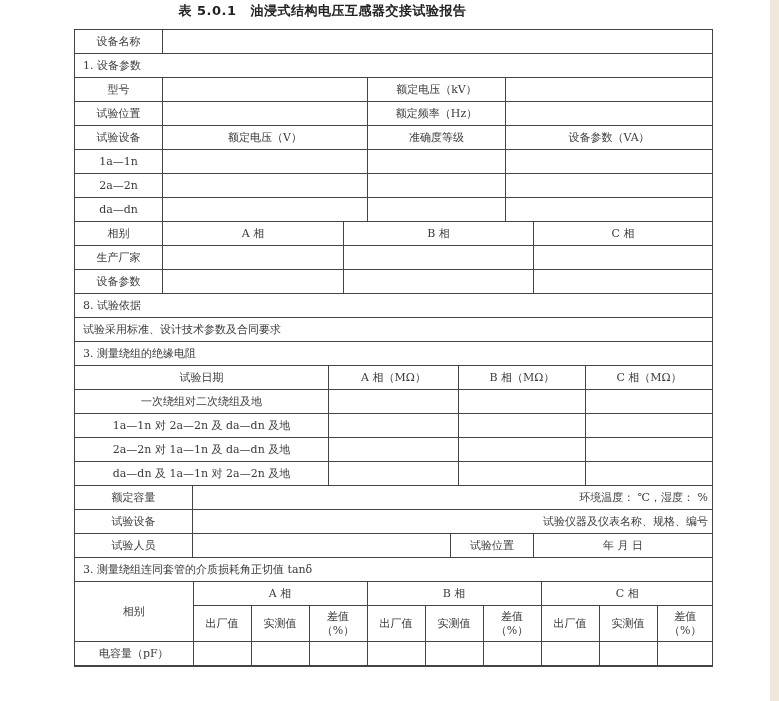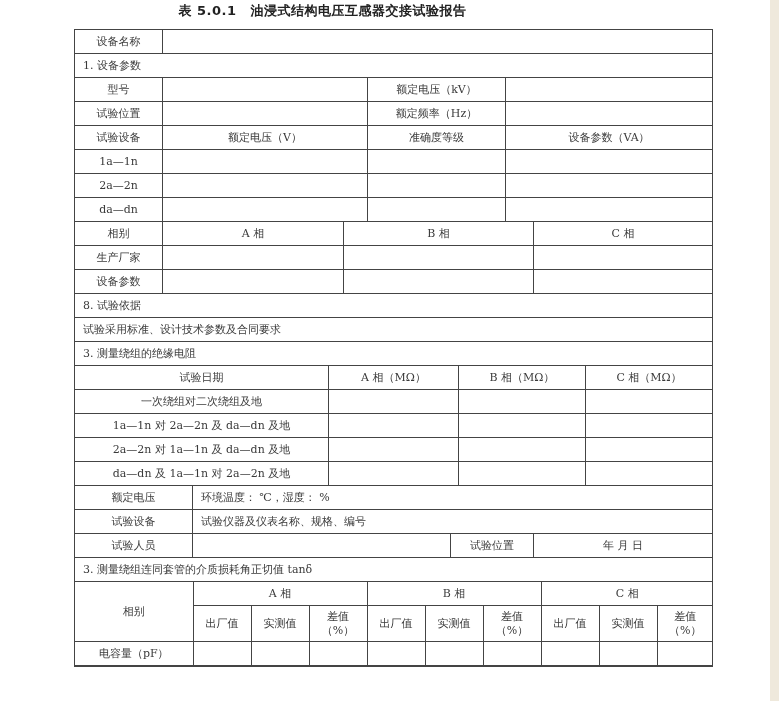--- a/index.html
+++ b/index.html
@@ -28,21 +28,21 @@
   }
   td {
     border: 1px solid #444;
     padding: 0 4px;
     height: 23px;
     text-align: center;
     vertical-align: middle;
     white-space: nowrap;
     color: #3a3a3a;
   }
-  td.left { text-align: left; padding-left: 8px; }
+  td.left { text-align: right; padding-left: 8px; }
   td.section { text-align: left; padding-left: 8px; }
   .outer { border: 1.5px solid #222; padding-left: 16px; }
   .h2line { line-height: 14px; }
 </style>
 </head>
 <body>
 
 <div class="right-edge"></div>
 
 <div class="title">
@@ -164,21 +164,21 @@
     <td></td>
   </tr>
   <tr>
     <td colspan="3">da—dn 及 1a—1n 对 2a—2n 及地</td>
     <td colspan="4"></td>
     <td colspan="4"></td>
     <td></td>
   </tr>
 
   <tr>
-    <td colspan="2">额定电压</td>
+    <td colspan="2">额定容量</td>
     <td colspan="10" class="left">环境温度：    ℃，湿度：    %</td>
   </tr>
   <tr>
     <td colspan="2">试验设备</td>
     <td colspan="10" class="left">试验仪器及仪表名称、规格、编号</td>
   </tr>
   <tr>
     <td colspan="2">试验人员</td>
     <td colspan="4"></td>
     <td colspan="3">试验位置</td>

